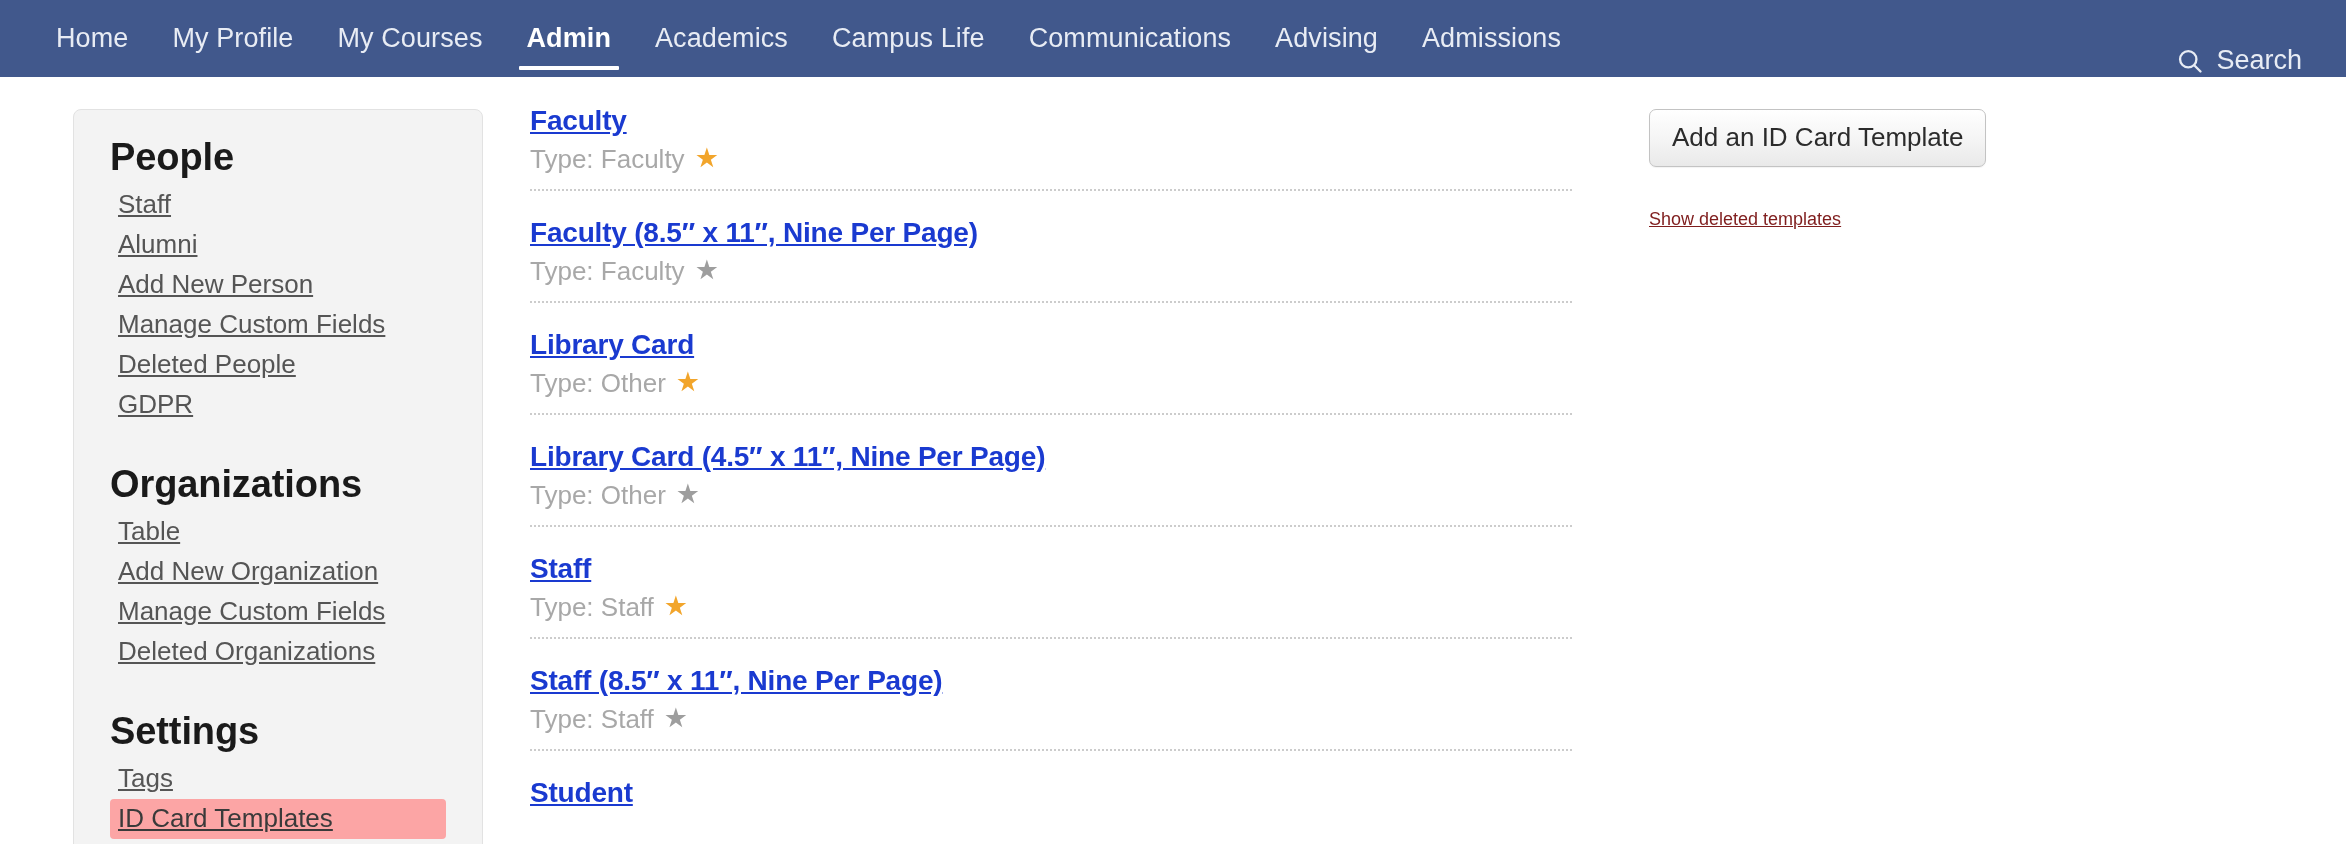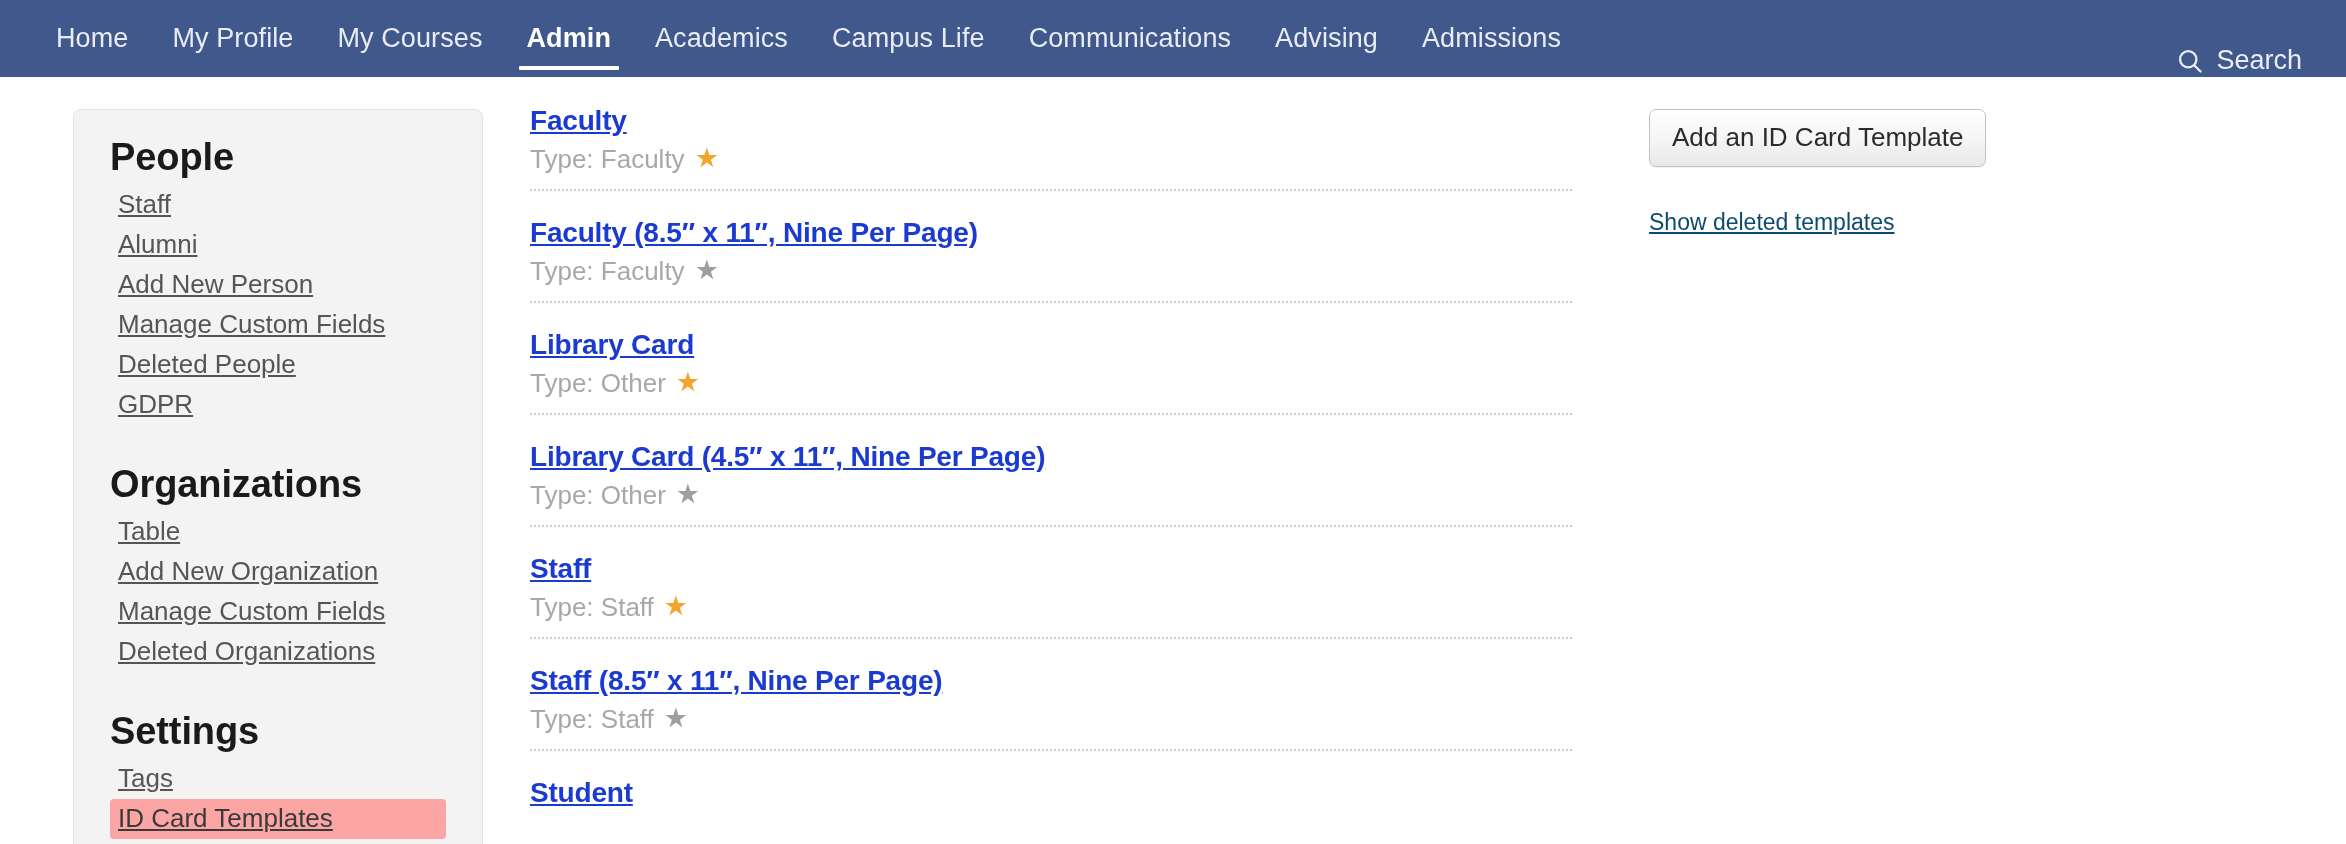--- a/index.html
+++ b/index.html
@@ -177,22 +177,22 @@
     border: 1px solid #c3c3c3;
     border-radius: 7px;
     padding: 12px 22px 13px 22px;
     cursor: pointer;
     box-shadow: 0 1px 1px rgba(0,0,0,0.05);
     white-space: nowrap;
   }
   .show-deleted {
     display: block;
     margin-top: 42px;
-    font-size: 23px;
-    color: #0c4a6e;
+    font-size: 18px;
+    color: #7f1d1d;
     cursor: pointer;
     white-space: nowrap;
   }
 </style>
 </head>
 <body>
 
 <div class="navbar">
   <div class="nav-items" id="nav-items">
       <div class="nav-item">Home</div>

